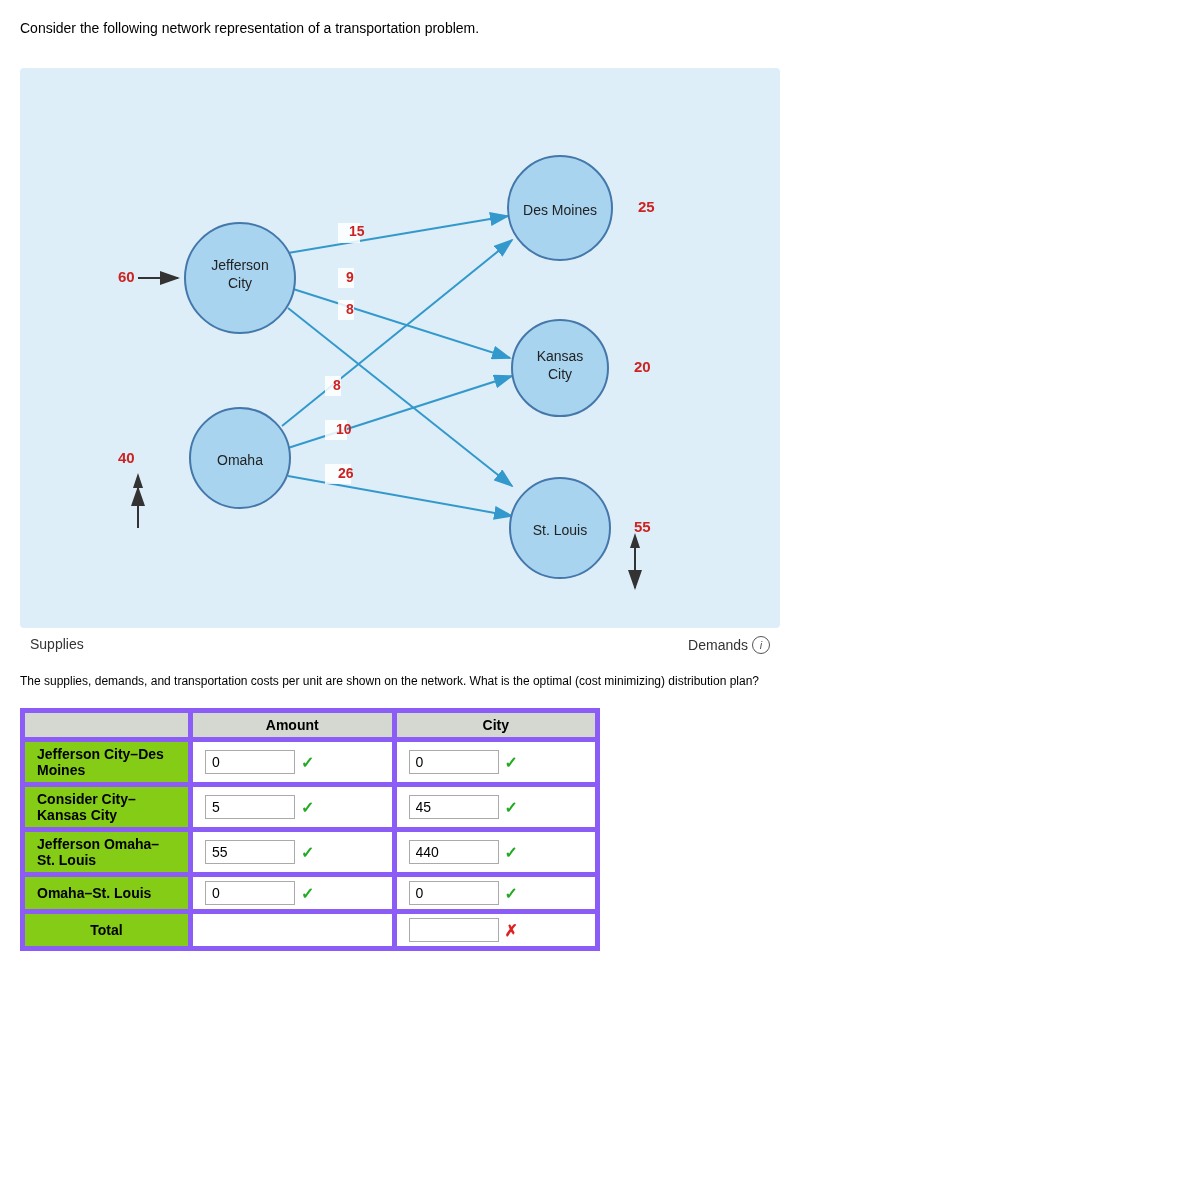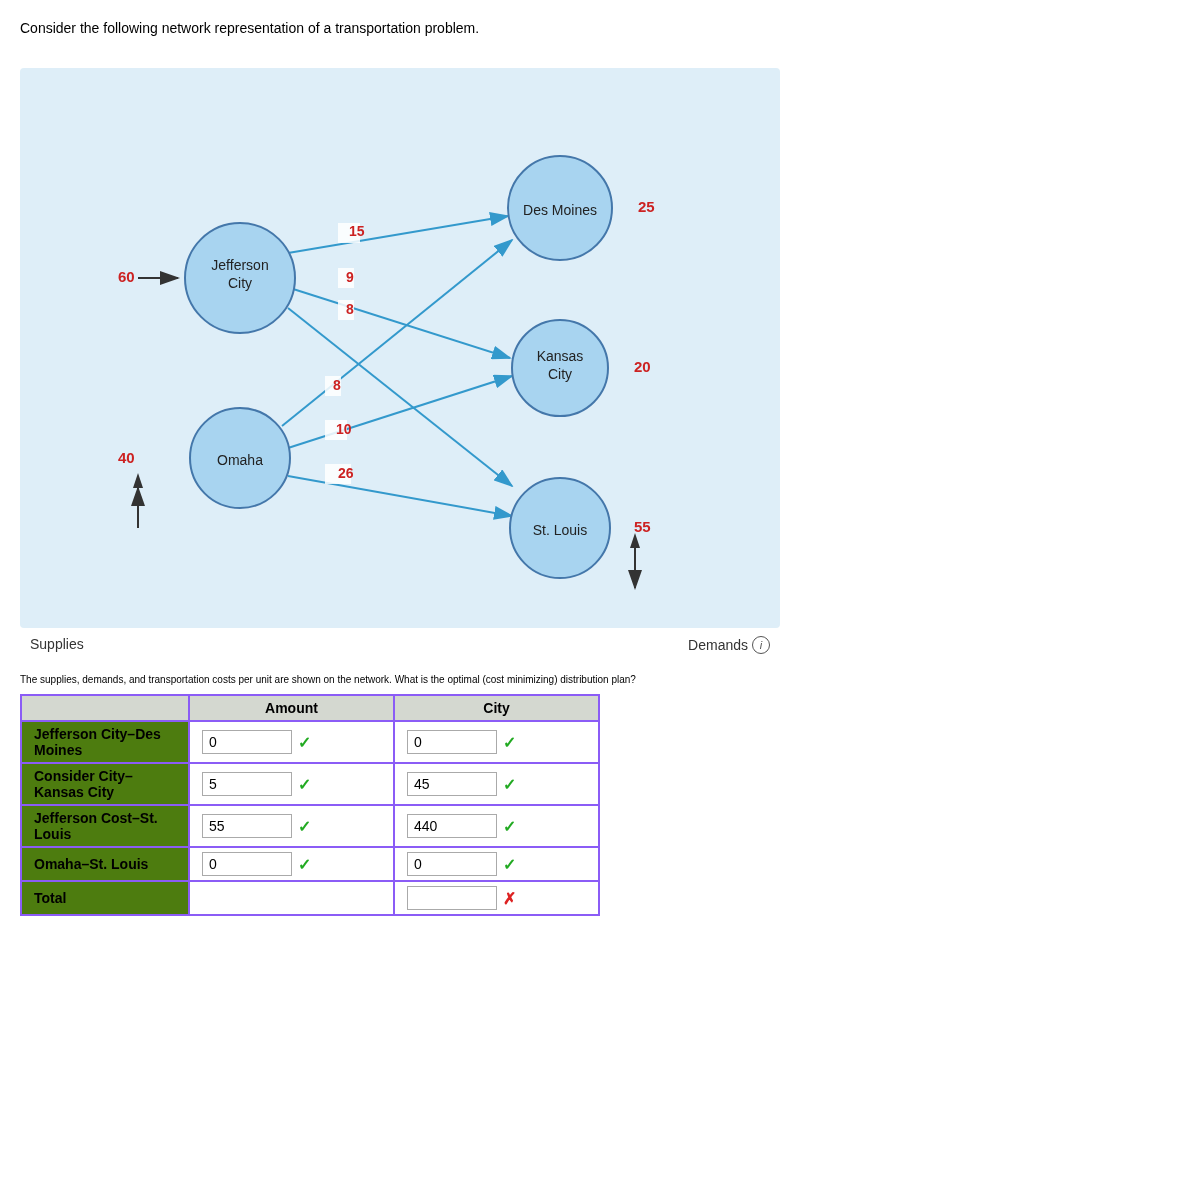--- a/index.html
+++ b/index.html
@@ -63,43 +63,43 @@
       align-items: center;
       justify-content: center;
       font-size: 11px;
       font-style: italic;
       color: #555;
       cursor: pointer;
     }
 
     
     .description-text {
-      font-size: 10px;
-      margin-bottom: 9px;
+      font-size: 12px;
+      margin-bottom: 20px;
       max-width: 900px;
     }
 
     .data-table {
       border-collapse: collapse;
       width: 580px;
     }
 
     .data-table th, .data-table td {
-      border: 2px solid #8b5cf6;
+      border: 5px solid #8b5cf6;
       padding: 4px 12px;
     }
 
     .data-table thead th {
       background: #d4d8d0;
       font-weight: bold;
       text-align: center;
     }
 
     .data-table tbody tr td:first-child {
-      background: #4d7c0f;
+      background: #84cc16;
       font-weight: bold;
       width: 168px;
     }
 
     .data-table tbody tr td {
       background: #fff;
     }
 
     .cell-with-check {
       display: flex;
@@ -278,21 +278,21 @@
           </div>
         </td>
         <td>
           <div class="cell-with-check">
             <input type="text" class="cell-input" value="45" style="">
             <span class="check-green">✓</span>
           </div>
         </td>
       </tr>
       <tr>
-        <td>Jefferson Cost–St. Louis</td>
+        <td>Jefferson Omaha–St. Louis</td>
         <td>
           <div class="cell-with-check">
             <input type="text" class="cell-input" value="55" style="">
             <span class="check-green">✓</span>
           </div>
         </td>
         <td>
           <div class="cell-with-check">
             <input type="text" class="cell-input" value="440" style="">
             <span class="check-green">✓</span>
@@ -308,21 +308,21 @@
           </div>
         </td>
         <td>
           <div class="cell-with-check">
             <input type="text" class="cell-input" value="0" style="">
             <span class="check-green">✓</span>
           </div>
         </td>
       </tr>
       <tr>
-        <td style="text-align: left;">Total</td>
+        <td style="text-align: center;">Total</td>
         <td></td>
         <td>
           <div class="cell-with-check">
             <input type="text" class="cell-input" style="">
             <span class="check-red">✗</span>
           </div>
         </td>
       </tr>
     </tbody>
 </table>

